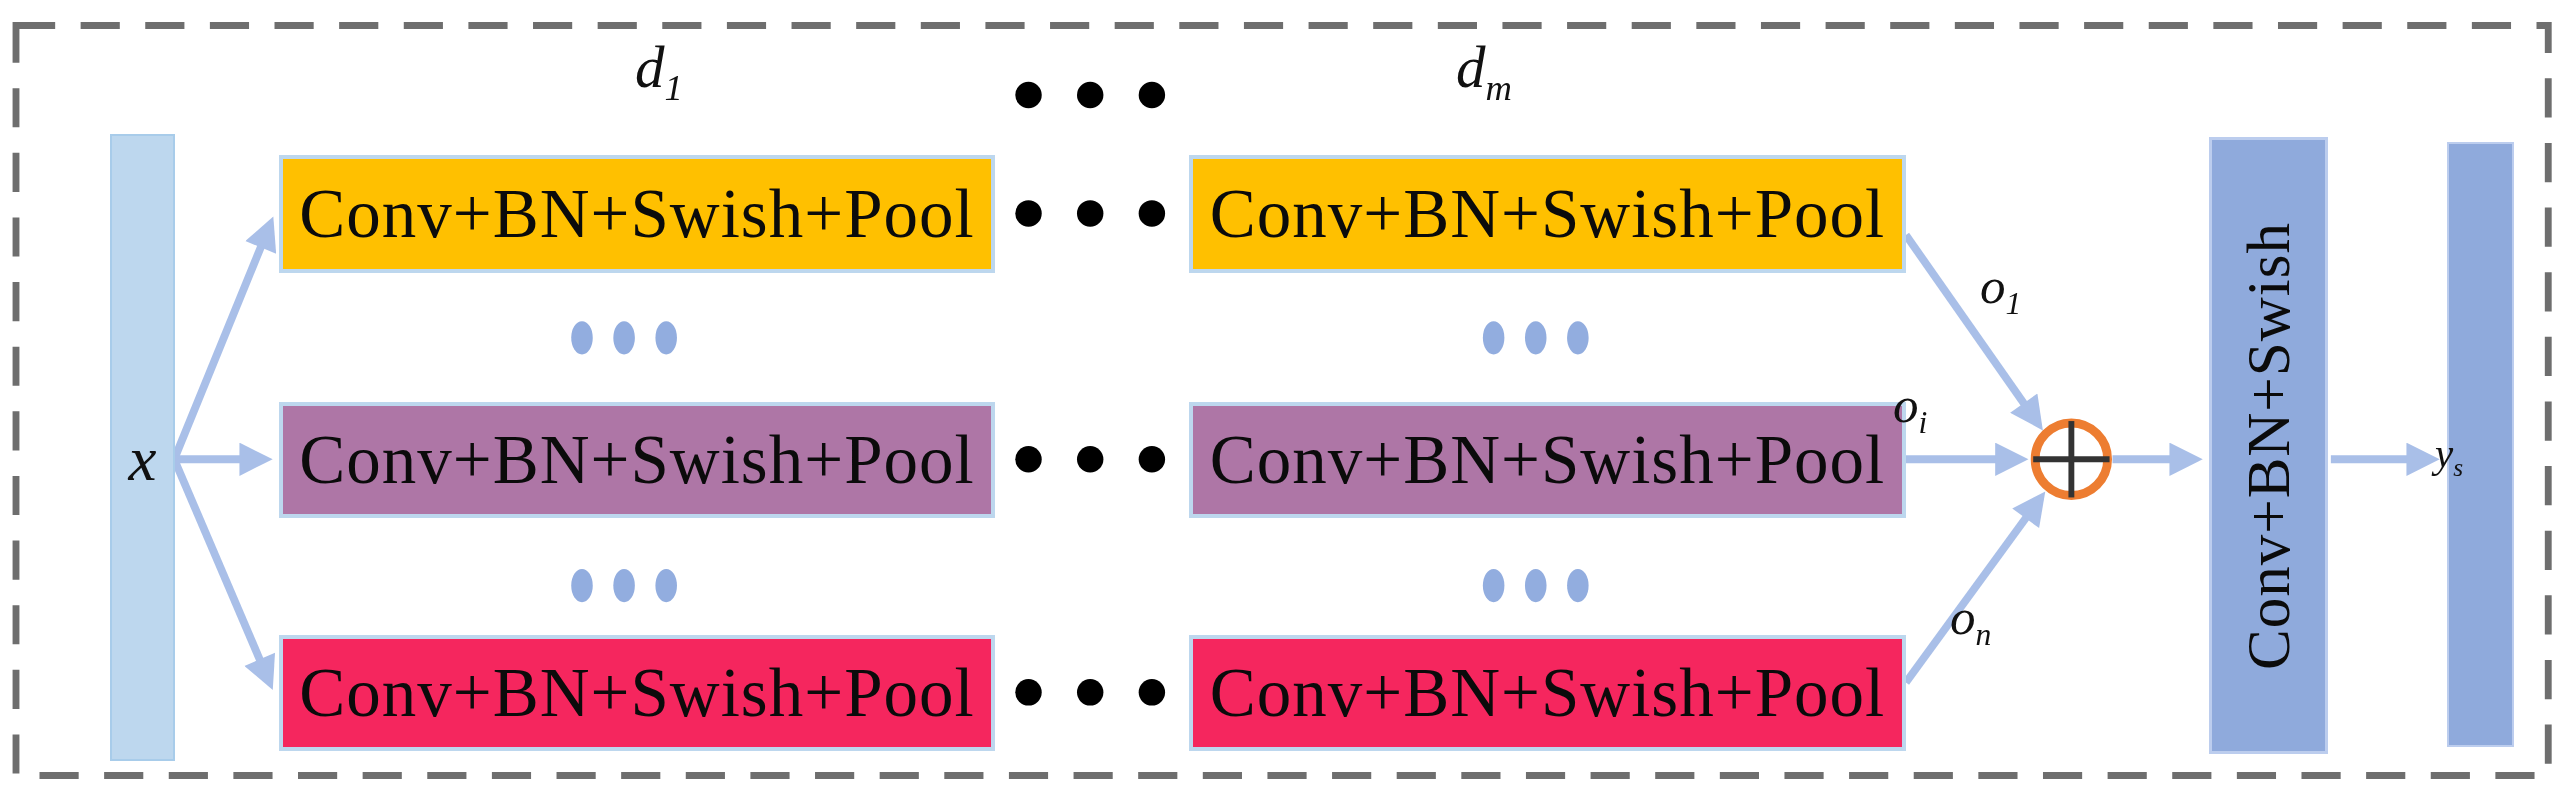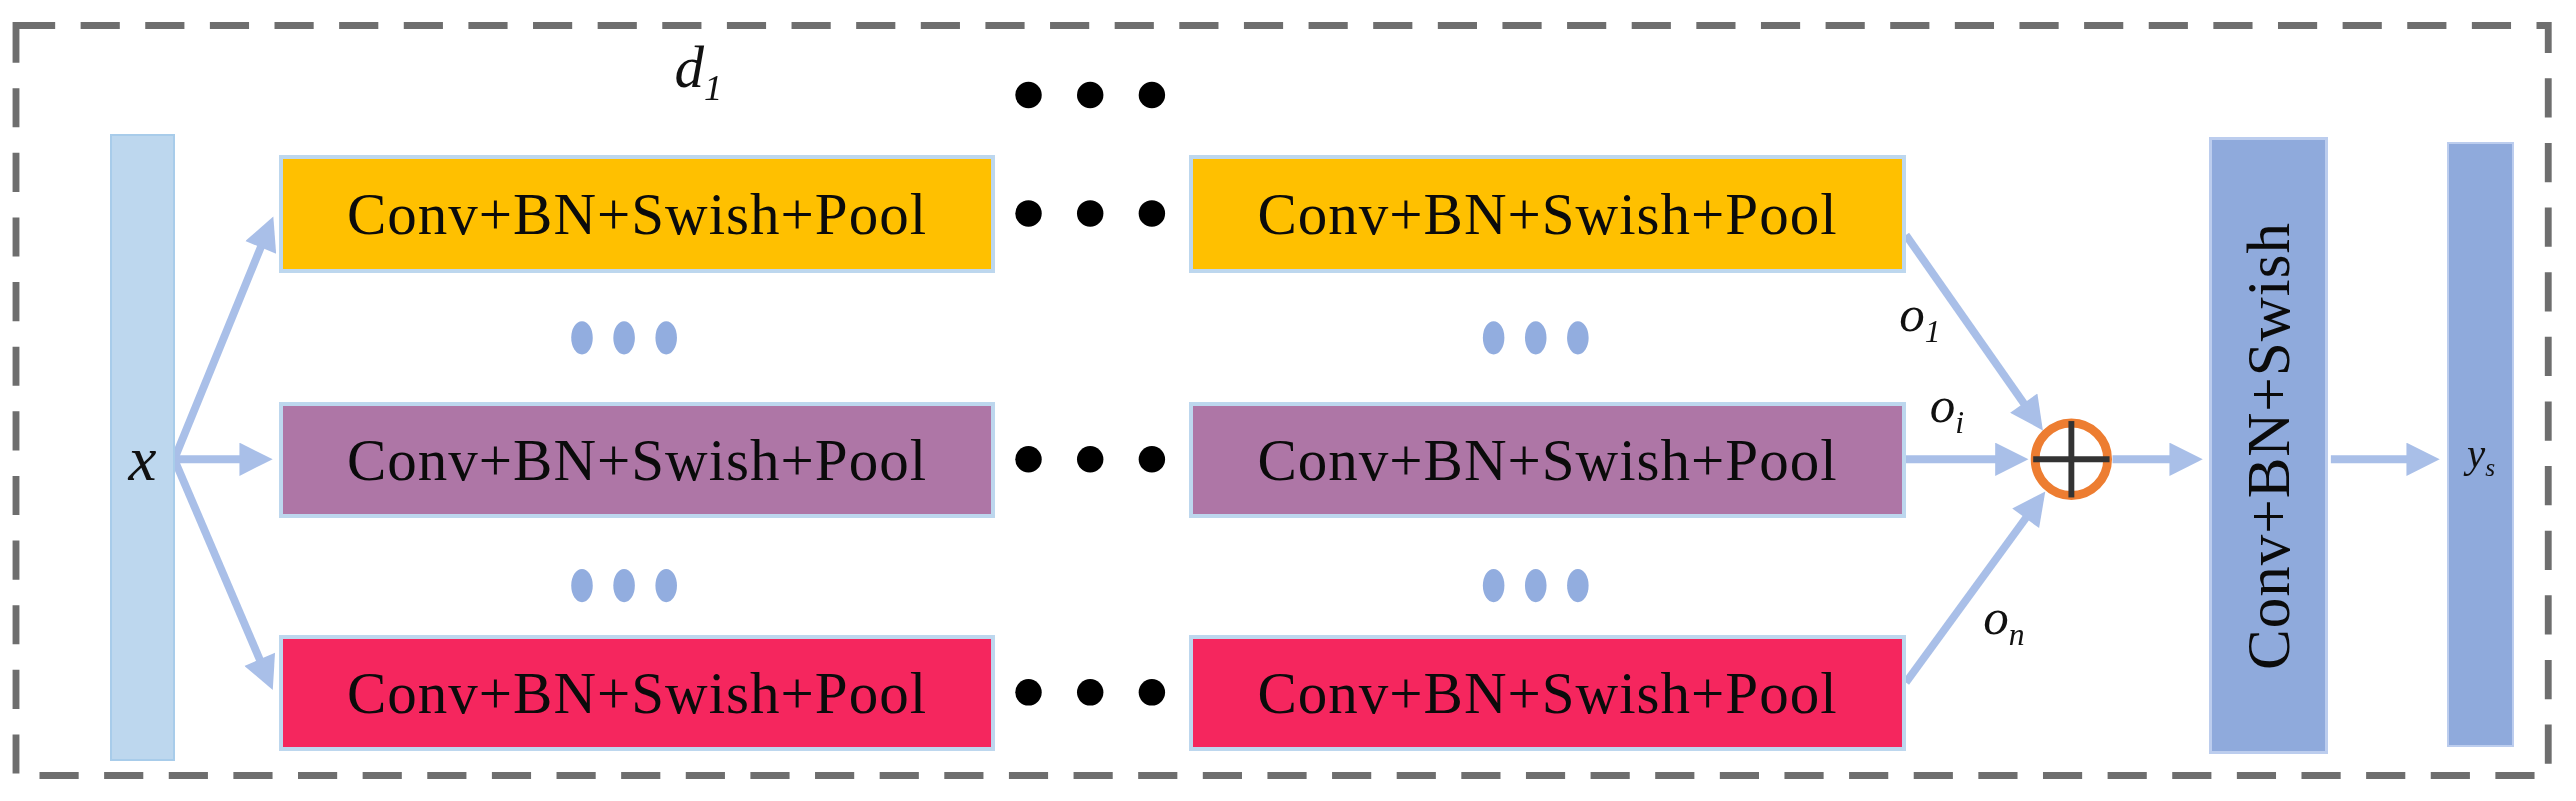--- a/index.html
+++ b/index.html
@@ -8,27 +8,27 @@
     font-family:"Liberation Serif","DejaVu Serif",serif;overflow:hidden;
   }
   svg.layer{position:absolute;left:0;top:0;width:2576px;height:801px;}
   .bar{position:absolute;box-sizing:border-box;}
   .input-bar{left:110px;top:134px;width:65px;height:627px;background:#BDD7EE;border:2.9px solid #A8CCEA;}
   .fusion-bar{left:2209px;top:137px;width:119px;height:617px;background:#8FAADC;border:3.9px solid #BCCDEE;
               display:flex;align-items:center;justify-content:center;}
   .output-bar{left:2447px;top:142px;width:67px;height:605px;background:#8FAADC;border:2.9px solid #BCCDEE;}
   .block{position:absolute;box-sizing:border-box;border:4.9px solid #BDD7EE;
          display:flex;align-items:center;justify-content:center;
-         font-size:59px;color:#0b0b0b;letter-spacing:1px;white-space:nowrap;}
+         font-size:69px;color:#0b0b0b;letter-spacing:1px;white-space:nowrap;}
   .r1{top:155px;height:118px;}
   .r2{top:402px;height:116px;}
   .r3{top:635px;height:116px;}
   .c1{left:279px;width:716px;}
   .c2{left:1189px;width:717px;}
-  .mathlabel{position:absolute;font-style:italic;color:#111;text-align:center;white-space:nowrap;}
+  .mathlabel{position:absolute;font-style:italic;color:#111;text-align:left;white-space:nowrap;}
   .mathlabel sub{font-size:0.62em;font-style:italic;}
   .dlabel{top:33px;width:127px;font-size:59px;}
   .olabel{width:108px;font-size:51px;}
   .x-label{left:110px;top:423px;width:65px;font-size:63px;text-align:center;}
   .ys-label{left:2435px;top:429px;width:92px;font-size:41px;z-index:5;}
   .vtext{transform:rotate(-90deg);white-space:nowrap;font-size:61px;color:#0b0b0b;letter-spacing:1px;}
 </style>
 </head>
 <body>
 
@@ -92,31 +92,34 @@
       <line x1="2076" y1="469" x2="2154" y2="469" stroke="#333333" stroke-width="6"></line>
     </g>
   </svg>
 
   <div class="bar input-bar"></div>
   <div class="mathlabel x-label">x</div>
 
   <div class="mathlabel dlabel" style="left:635px;">
     <span>d</span><sub>1</sub>
   </div>
+  <div class="mathlabel dlabel" style="left:1456px;">
+    <span>d</span><sub>m</sub>
+  </div>
 
   <div class="block r1 c1" style="background: rgb(255, 192, 0);">Conv+BN+Swish+Pool</div>
   <div class="block r1 c2" style="background: rgb(255, 192, 0);">Conv+BN+Swish+Pool</div>
 
   <div class="block r2 c1" style="background: rgb(174, 118, 166);">Conv+BN+Swish+Pool</div>
   <div class="block r2 c2" style="background: rgb(174, 118, 166);">Conv+BN+Swish+Pool</div>
 
   <div class="block r3 c1" style="background: rgb(245, 38, 94);">Conv+BN+Swish+Pool</div>
   <div class="block r3 c2" style="background: rgb(245, 38, 94);">Conv+BN+Swish+Pool</div>
 
-  <div class="mathlabel olabel" style="left:1866px;top:257px;margin-top:28px;">
+  <div class="mathlabel olabel" style="left:1980px;top:257px;">
     <span>o</span><sub>1</sub>
   </div>
   <div class="mathlabel olabel" style="left:1893px;top:376px;">
     <span>o</span><sub>i</sub>
   </div>
   <div class="mathlabel olabel" style="left:1950px;top:588px;">
     <span>o</span><sub>n</sub>
   </div>
 
   <div class="bar fusion-bar">

